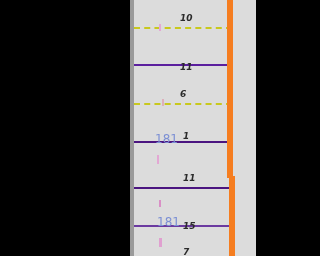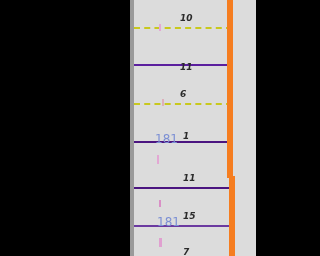--- a/index.html
+++ b/index.html
@@ -114,21 +114,21 @@
       <div class="tick-mark" style="left: 157px; top: 155px; width: 2px; height: 9px; background: rgb(227, 168, 212);"></div>
       <div class="tick-mark" style="left: 159px; top: 200px; width: 2px; height: 7px; background: rgb(217, 143, 198);"></div>
       <div class="tick-mark" style="left: 159px; top: 238px; width: 3px; height: 9px; background: rgb(224, 160, 208);"></div>
     </div>
   <div id="labels-layer">
       <div class="row-label" style="left: 180px; top: 13px;">10</div>
       <div class="row-label" style="left: 180px; top: 62px;">11</div>
       <div class="row-label" style="left: 180px; top: 89px;">6</div>
       <div class="row-label" style="left: 183px; top: 131px;">1</div>
       <div class="row-label" style="left: 183px; top: 173px;">11</div>
-      <div class="row-label" style="left: 183px; top: 211px;">15</div>
+      <div class="row-label" style="left: 183px; top: 221px;">15</div>
       <div class="row-label" style="left: 183px; top: 247px;">7</div>
     </div>
   <div id="values-layer">
       <div class="value-label" style="left: 155px; top: 132px; color: rgb(123, 143, 212);">181</div>
       <div class="value-label" style="left: 157px; top: 215px; color: rgb(123, 143, 212);">181</div>
     </div>
 
 </div>
 
 </body></html>

